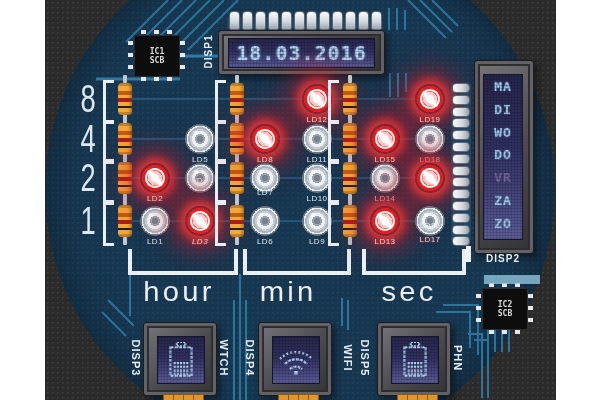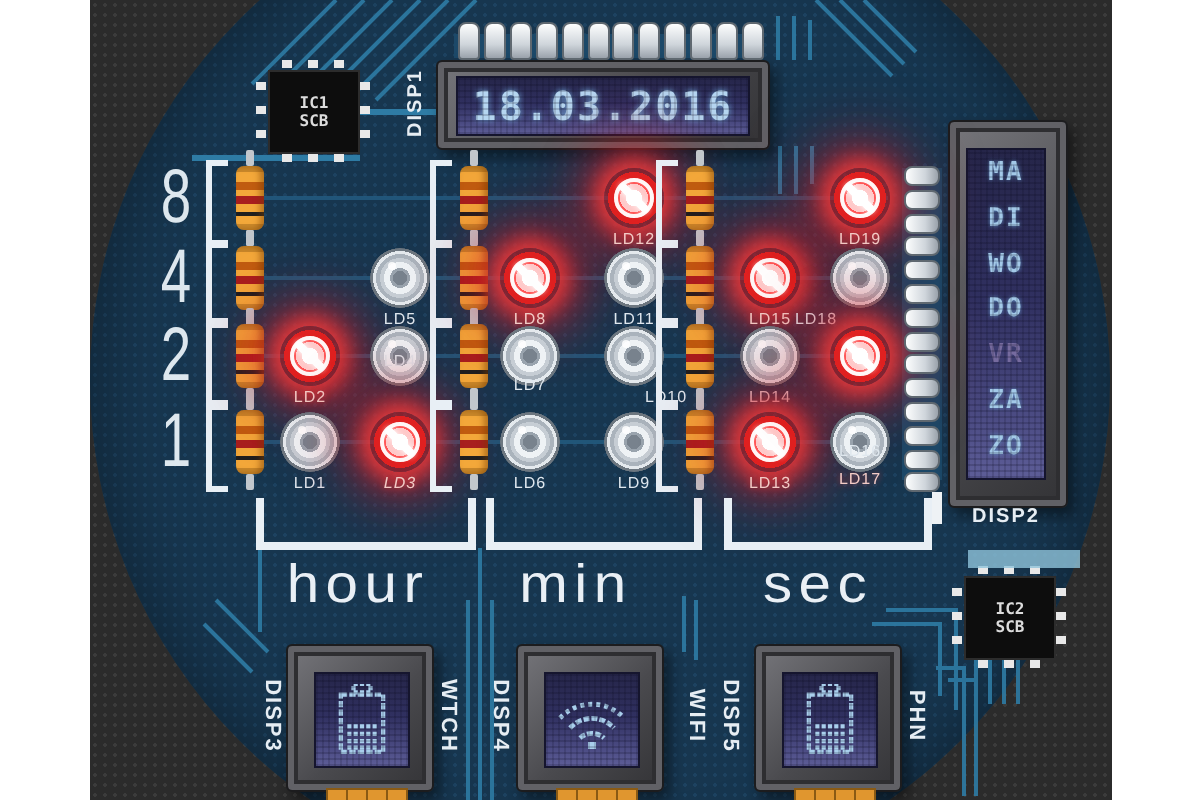--- a/index.html
+++ b/index.html
@@ -285,21 +285,21 @@
       <div class="ledlabel wash" style="left: 245px; top: 155px;">LD8</div>
       <div class="led off" style="left: 250px; top: 163px;"></div>
       <div class="ledlabel" style="left: 245px; top: 188px;">LD7</div>
       <div class="led off" style="left: 250px; top: 206px;"></div>
       <div class="ledlabel" style="left: 245px; top: 237px;">LD6</div>
       <div class="led lit" style="left: 302px; top: 84px;"></div>
       <div class="ledlabel wash" style="left: 297px; top: 115px;">LD12</div>
       <div class="led off" style="left: 302px; top: 124px;"></div>
       <div class="ledlabel" style="left: 297px; top: 155px;">LD11</div>
       <div class="led off" style="left: 302px; top: 163px;"></div>
-      <div class="ledlabel" style="left: 313px; top: 194px;">LD10</div>
+      <div class="ledlabel" style="left: 297px; top: 194px;">LD10</div>
       <div class="led off" style="left: 302px; top: 206px;"></div>
       <div class="ledlabel" style="left: 297px; top: 237px;">LD9</div>
       <div class="gbracket" style="left: 243px; top: 249px; width: 100px;"></div>
       <div class="glabel" style="left: 218px; top: 277px;">min</div>
       <div class="rbracket" style="left: 328px; top: 80px;"></div>
       <div class="resistor" style="left: 343px; top: 83px;"></div>
       <div class="rbracket" style="left: 328px; top: 120px;"></div>
       <div class="resistor" style="left: 343px; top: 123px;"></div>
       <div class="rbracket" style="left: 328px; top: 159px;"></div>
       <div class="resistor" style="left: 343px; top: 162px;"></div>
@@ -307,21 +307,21 @@
       <div class="resistor" style="left: 343px; top: 205px;"></div>
       <div class="led lit" style="left: 370px; top: 124px;"></div>
       <div class="ledlabel wash" style="left: 365px; top: 155px;">LD15</div>
       <div class="led off" style="left: 370px; top: 163px;"></div>
       <div class="ledlabel" style="left: 365px; top: 194px;">LD14</div>
       <div class="led lit" style="left: 370px; top: 206px;"></div>
       <div class="ledlabel wash" style="left: 365px; top: 237px;">LD13</div>
       <div class="led lit" style="left: 415px; top: 84px;"></div>
       <div class="ledlabel wash" style="left: 410px; top: 115px;">LD19</div>
       <div class="led off" style="left: 415px; top: 124px;"></div>
-      <div class="ledlabel" style="left: 388px; top: 155px;">LD18</div>
+      <div class="ledlabel" style="left: 410px; top: 155px;">LD18</div>
       <div class="led lit" style="left: 415px; top: 163px;"></div>
       <div class="ledlabel wash" style="left: 410px; top: 202px; margin-top: 33px;">LD17</div>
       <div class="led off" style="left: 415px; top: 206px;"></div>
       <div class="ledlabel" style="left: 410px; top: 221px;">LD16</div>
       <div class="gbracket" style="left: 362px; top: 249px; width: 96px;"></div>
       <div class="glabel" style="left: 339px; top: 277px;">sec</div>
       <div class="tpin" style="left: 229px; top: 11px;"></div>
       <div class="tpin" style="left: 241.9px; top: 11px;"></div>
       <div class="tpin" style="left: 254.8px; top: 11px;"></div>
       <div class="tpin" style="left: 267.7px; top: 11px;"></div>

